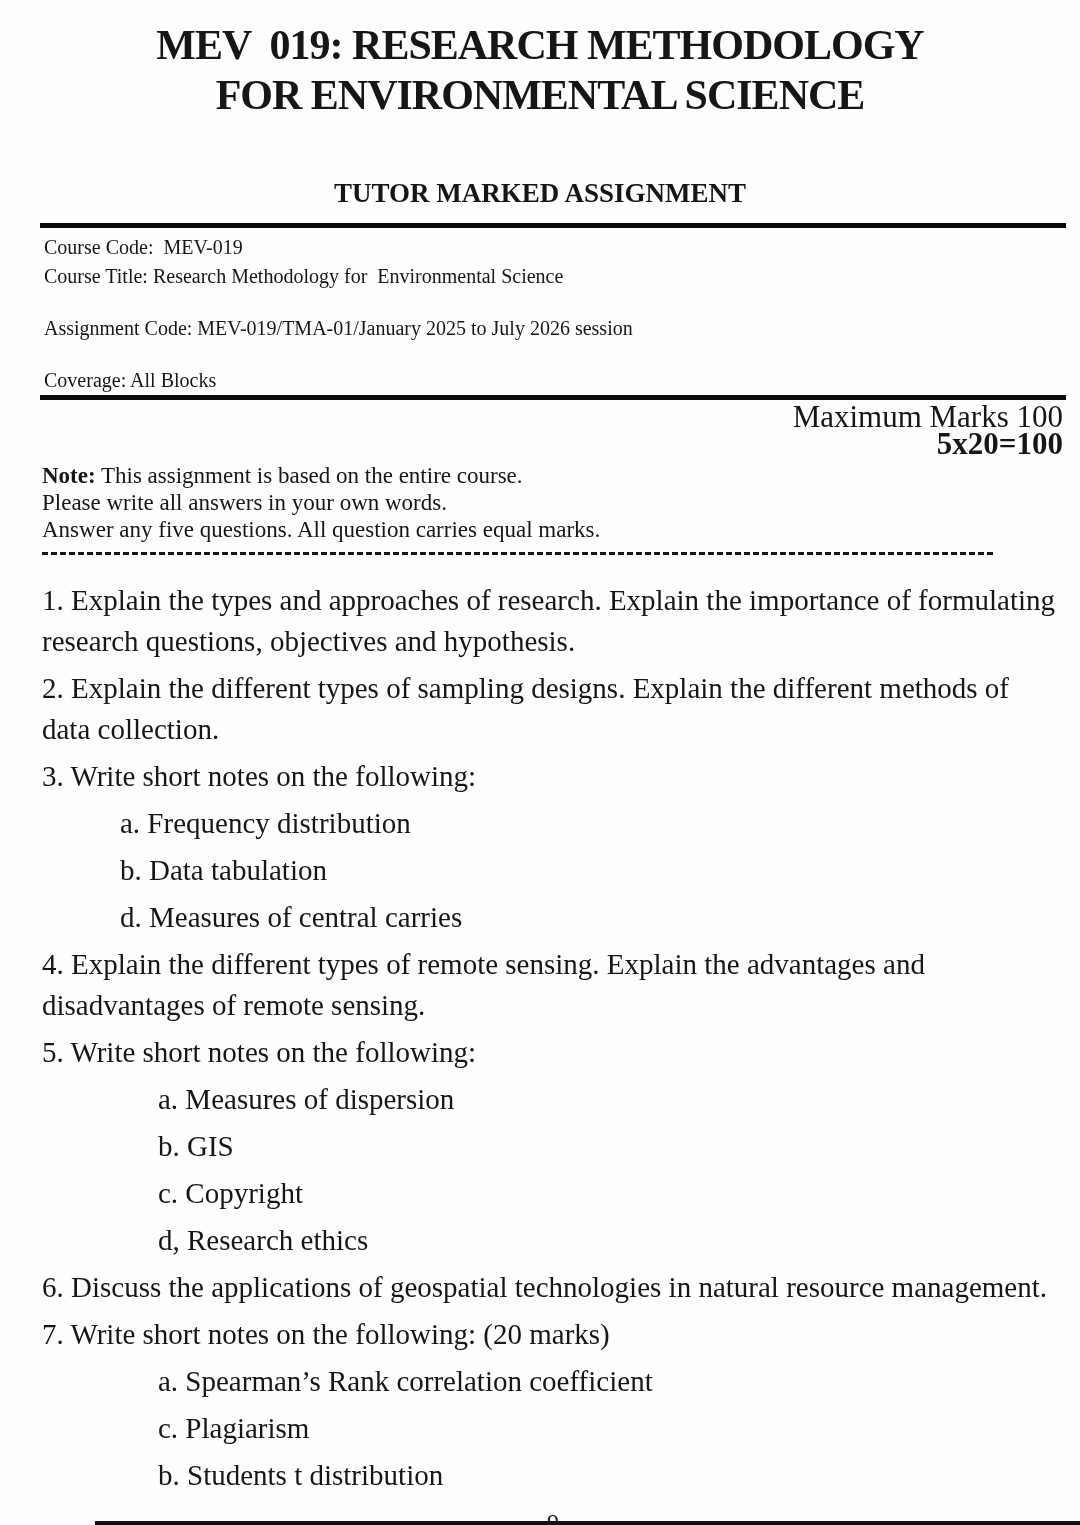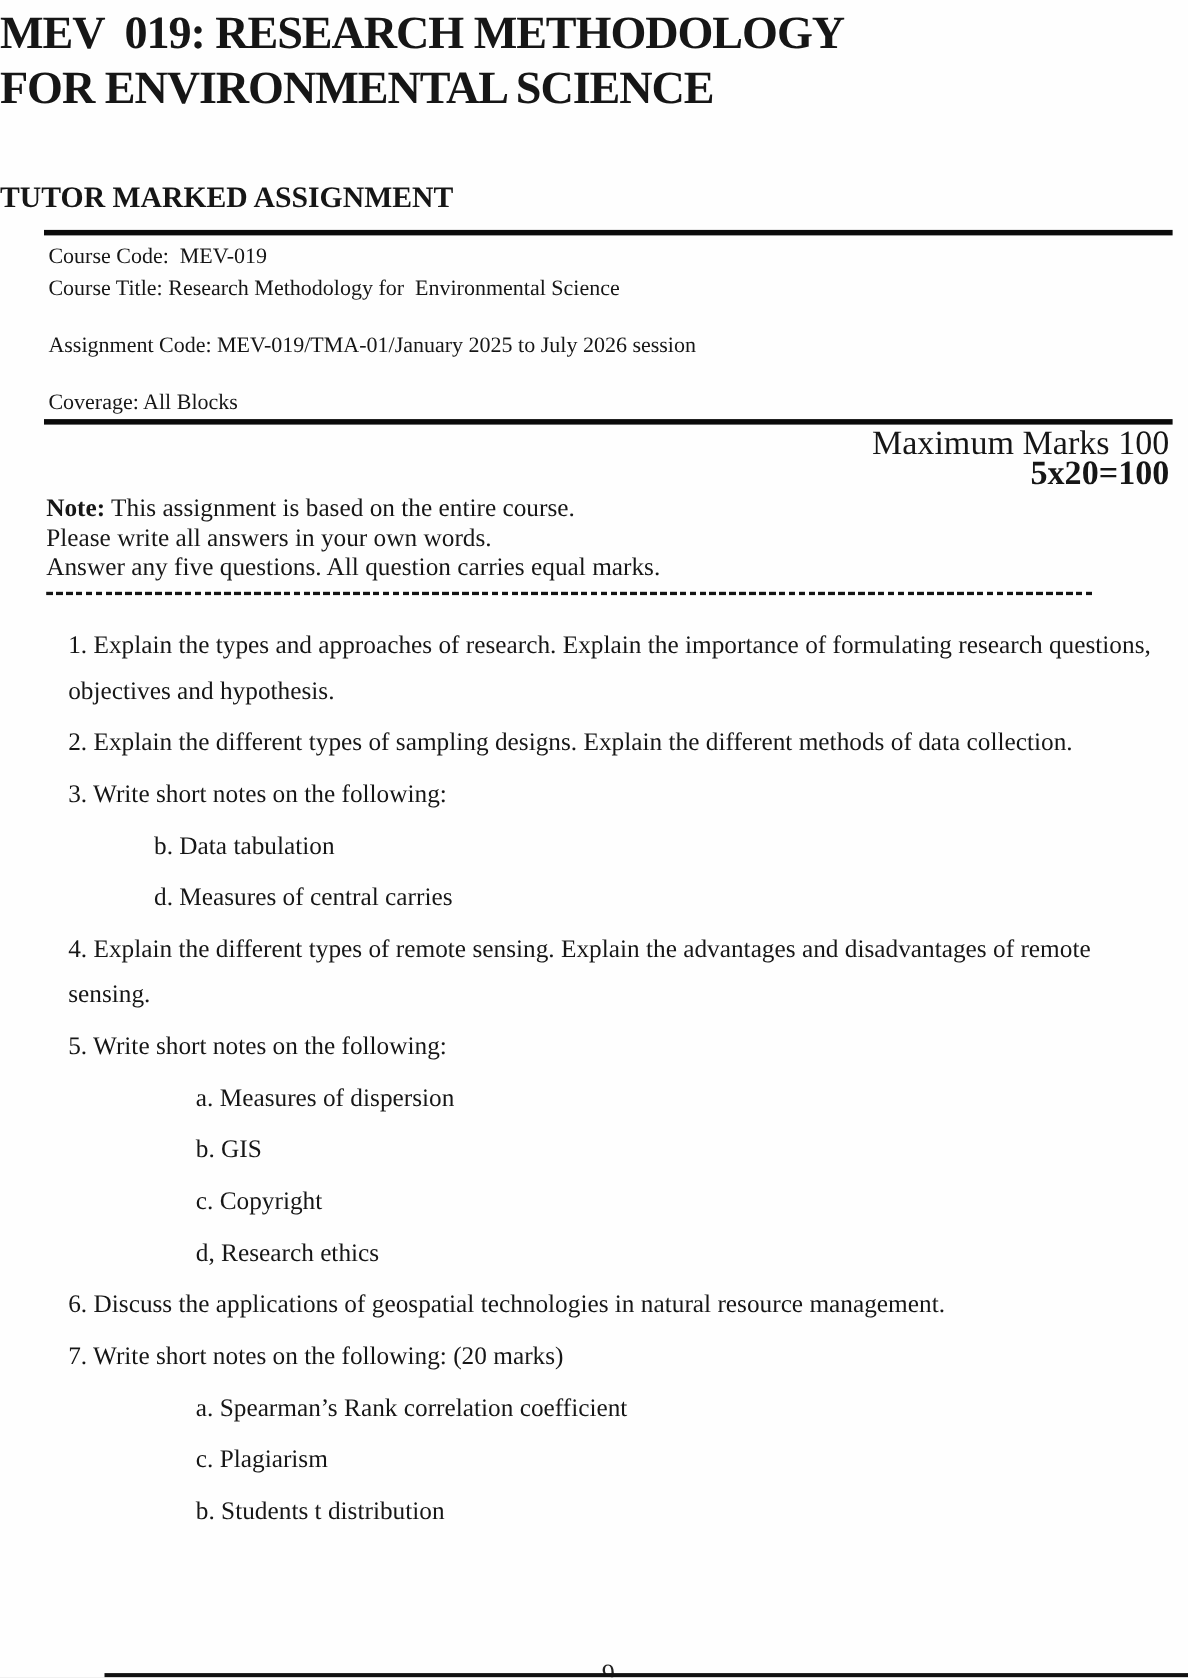--- a/index.html
+++ b/index.html
@@ -6,21 +6,21 @@
   .page {
     position: relative;
     width: 1080px;
     height: 1525px;
     margin: 0 auto;
     background: #fefefe;
     overflow: hidden;
     color: #161616;
     font-family: "Liberation Serif", "DejaVu Serif", serif;
   }
-  .titles { padding-top: 6px; }
+  .titles { padding-top: 20px; text-align: center; }
   .title-line {
     font-size: 42px;
     font-weight: bold;
     line-height: 50px;
     letter-spacing: -1px;
     white-space: pre-wrap;
   }
   .subtitle {
     margin-top: 58px;
     font-size: 27px;
@@ -40,21 +40,21 @@
   .marks { text-align: right; padding: 3px 17px 0 0; font-size: 31px; line-height: 27px; }
   .marks-formula { font-weight: bold; }
   .note { padding: 5px 20px 0 42px; font-size: 23px; line-height: 27px; }
   .note-label { font-weight: bold; }
   .dash-line {
     margin: 9px 0 0 42px;
     width: 952px;
     height: 3px;
     background: repeating-linear-gradient(90deg, #151515 0px, #151515 6px, transparent 6px, transparent 9px);
   }
-  .questions { padding: 25px 24px 0 62px; font-size: 23px; }
+  .questions { padding: 25px 24px 0 42px; font-size: 29px; }
   .q { line-height: 41px; margin: 0 0 6px 0; }
   .sub-sm { margin-left: 78px; }
   .sub-lg { margin-left: 116px; }
   .page-number {
     position: absolute;
     left: 547px;
     top: 1509px;
     font-size: 24px;
     color: #222;
   }
@@ -99,20 +99,21 @@
     <div>Please write all answers in your own words.</div>
     <div>Answer any five questions. All question carries equal marks.</div>
   </div>
 
   <div class="dash-line"></div>
 
   <div class="questions">
     <p class="q">1. Explain the types and approaches of research. Explain the importance of formulating research questions, objectives and hypothesis.</p>
     <p class="q">2. Explain the different types of sampling designs. Explain the different methods of data collection.</p>
     <p class="q">3. Write short notes on the following:</p>
+    <p class="q sub-sm">a. Frequency distribution</p>
     <p class="q sub-sm">b. Data tabulation</p>
     <p class="q sub-sm">d. Measures of central carries</p>
     <p class="q">4. Explain the different types of remote sensing. Explain the advantages and disadvantages of remote sensing.</p>
     <p class="q">5. Write short notes on the following:</p>
     <p class="q sub-lg">a. Measures of dispersion</p>
     <p class="q sub-lg">b. GIS</p>
     <p class="q sub-lg">c. Copyright</p>
     <p class="q sub-lg">d, Research ethics</p>
     <p class="q">6. Discuss the applications of geospatial technologies in natural resource management.</p>
     <p class="q">7. Write short notes on the following: (20 marks)</p>

